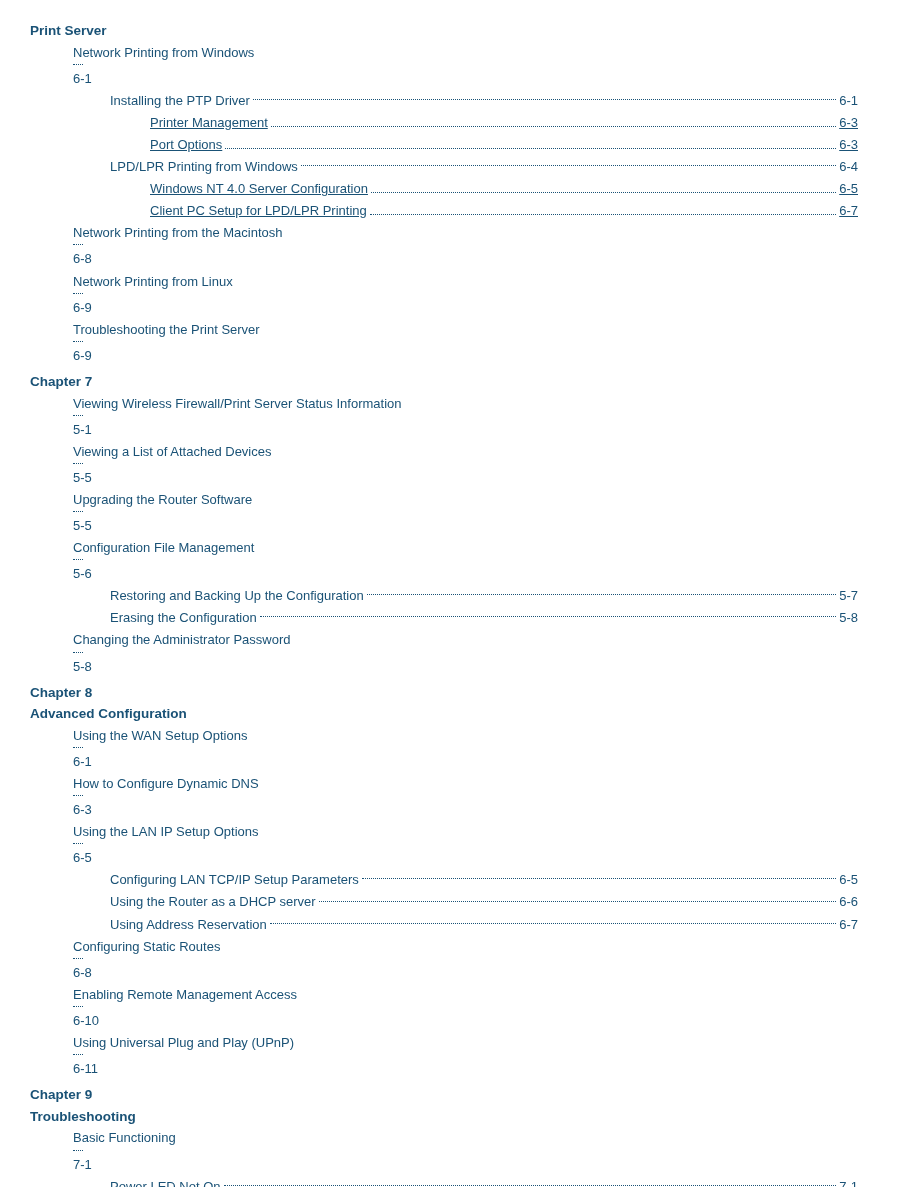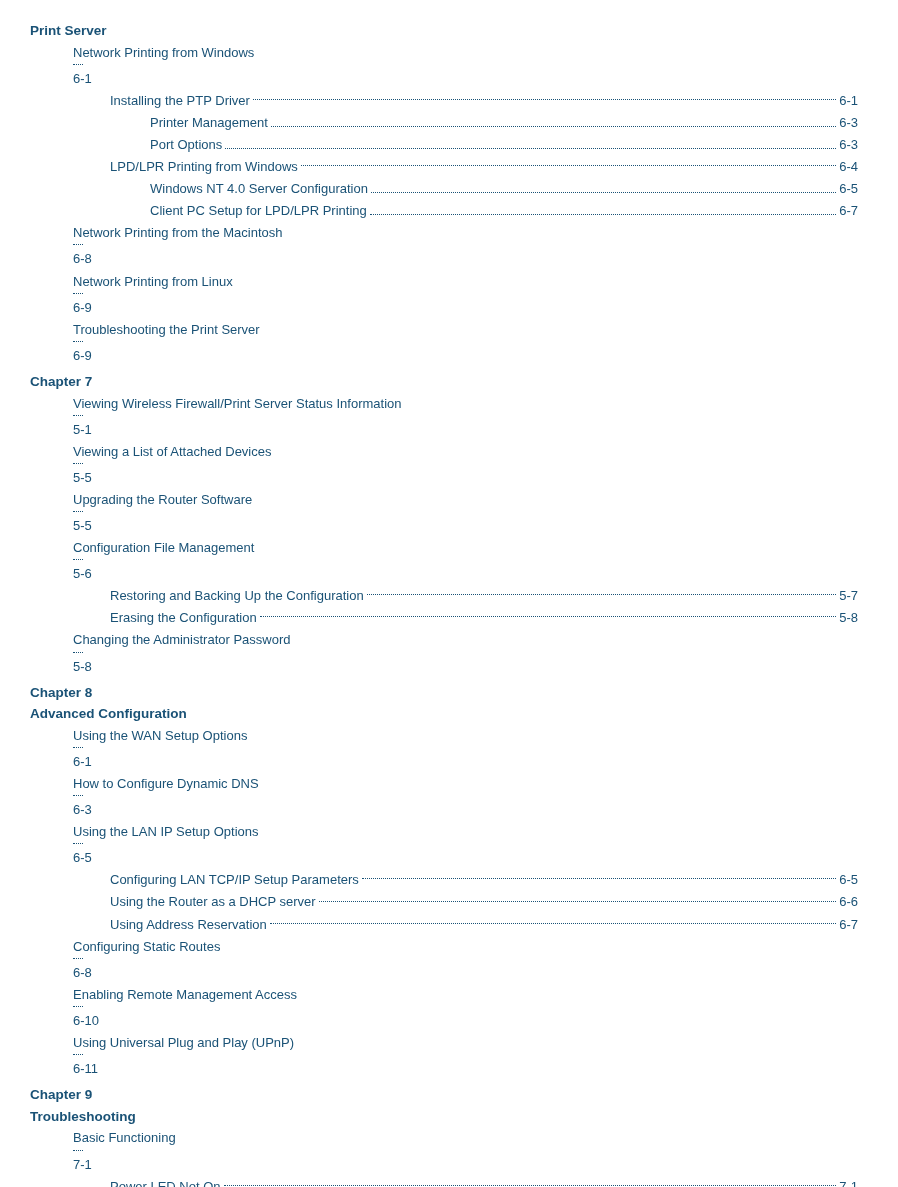--- a/index.html
+++ b/index.html
@@ -37,21 +37,21 @@
       border-bottom: 1px dotted #1a5276;
       margin: 0 3px 3px 3px;
       min-width: 10px;
     }
     .toc-entry .page-num {
       white-space: nowrap;
       flex-shrink: 0;
     }
     .indent-1 { padding-left: 40px; flex-direction: column; }
     .indent-2 { padding-left: 80px; align-items: center; }
-    .indent-3 { padding-left: 120px; }
+    .indent-3 { padding-left: 120px; text-decoration: underline; }
     .chapter-block {
       margin-bottom: 4px;
     }
     .footer {
       position: absolute;
       bottom: 20px;
       left: 30px;
       right: 40px;
       display: flex;
       justify-content: space-between;

